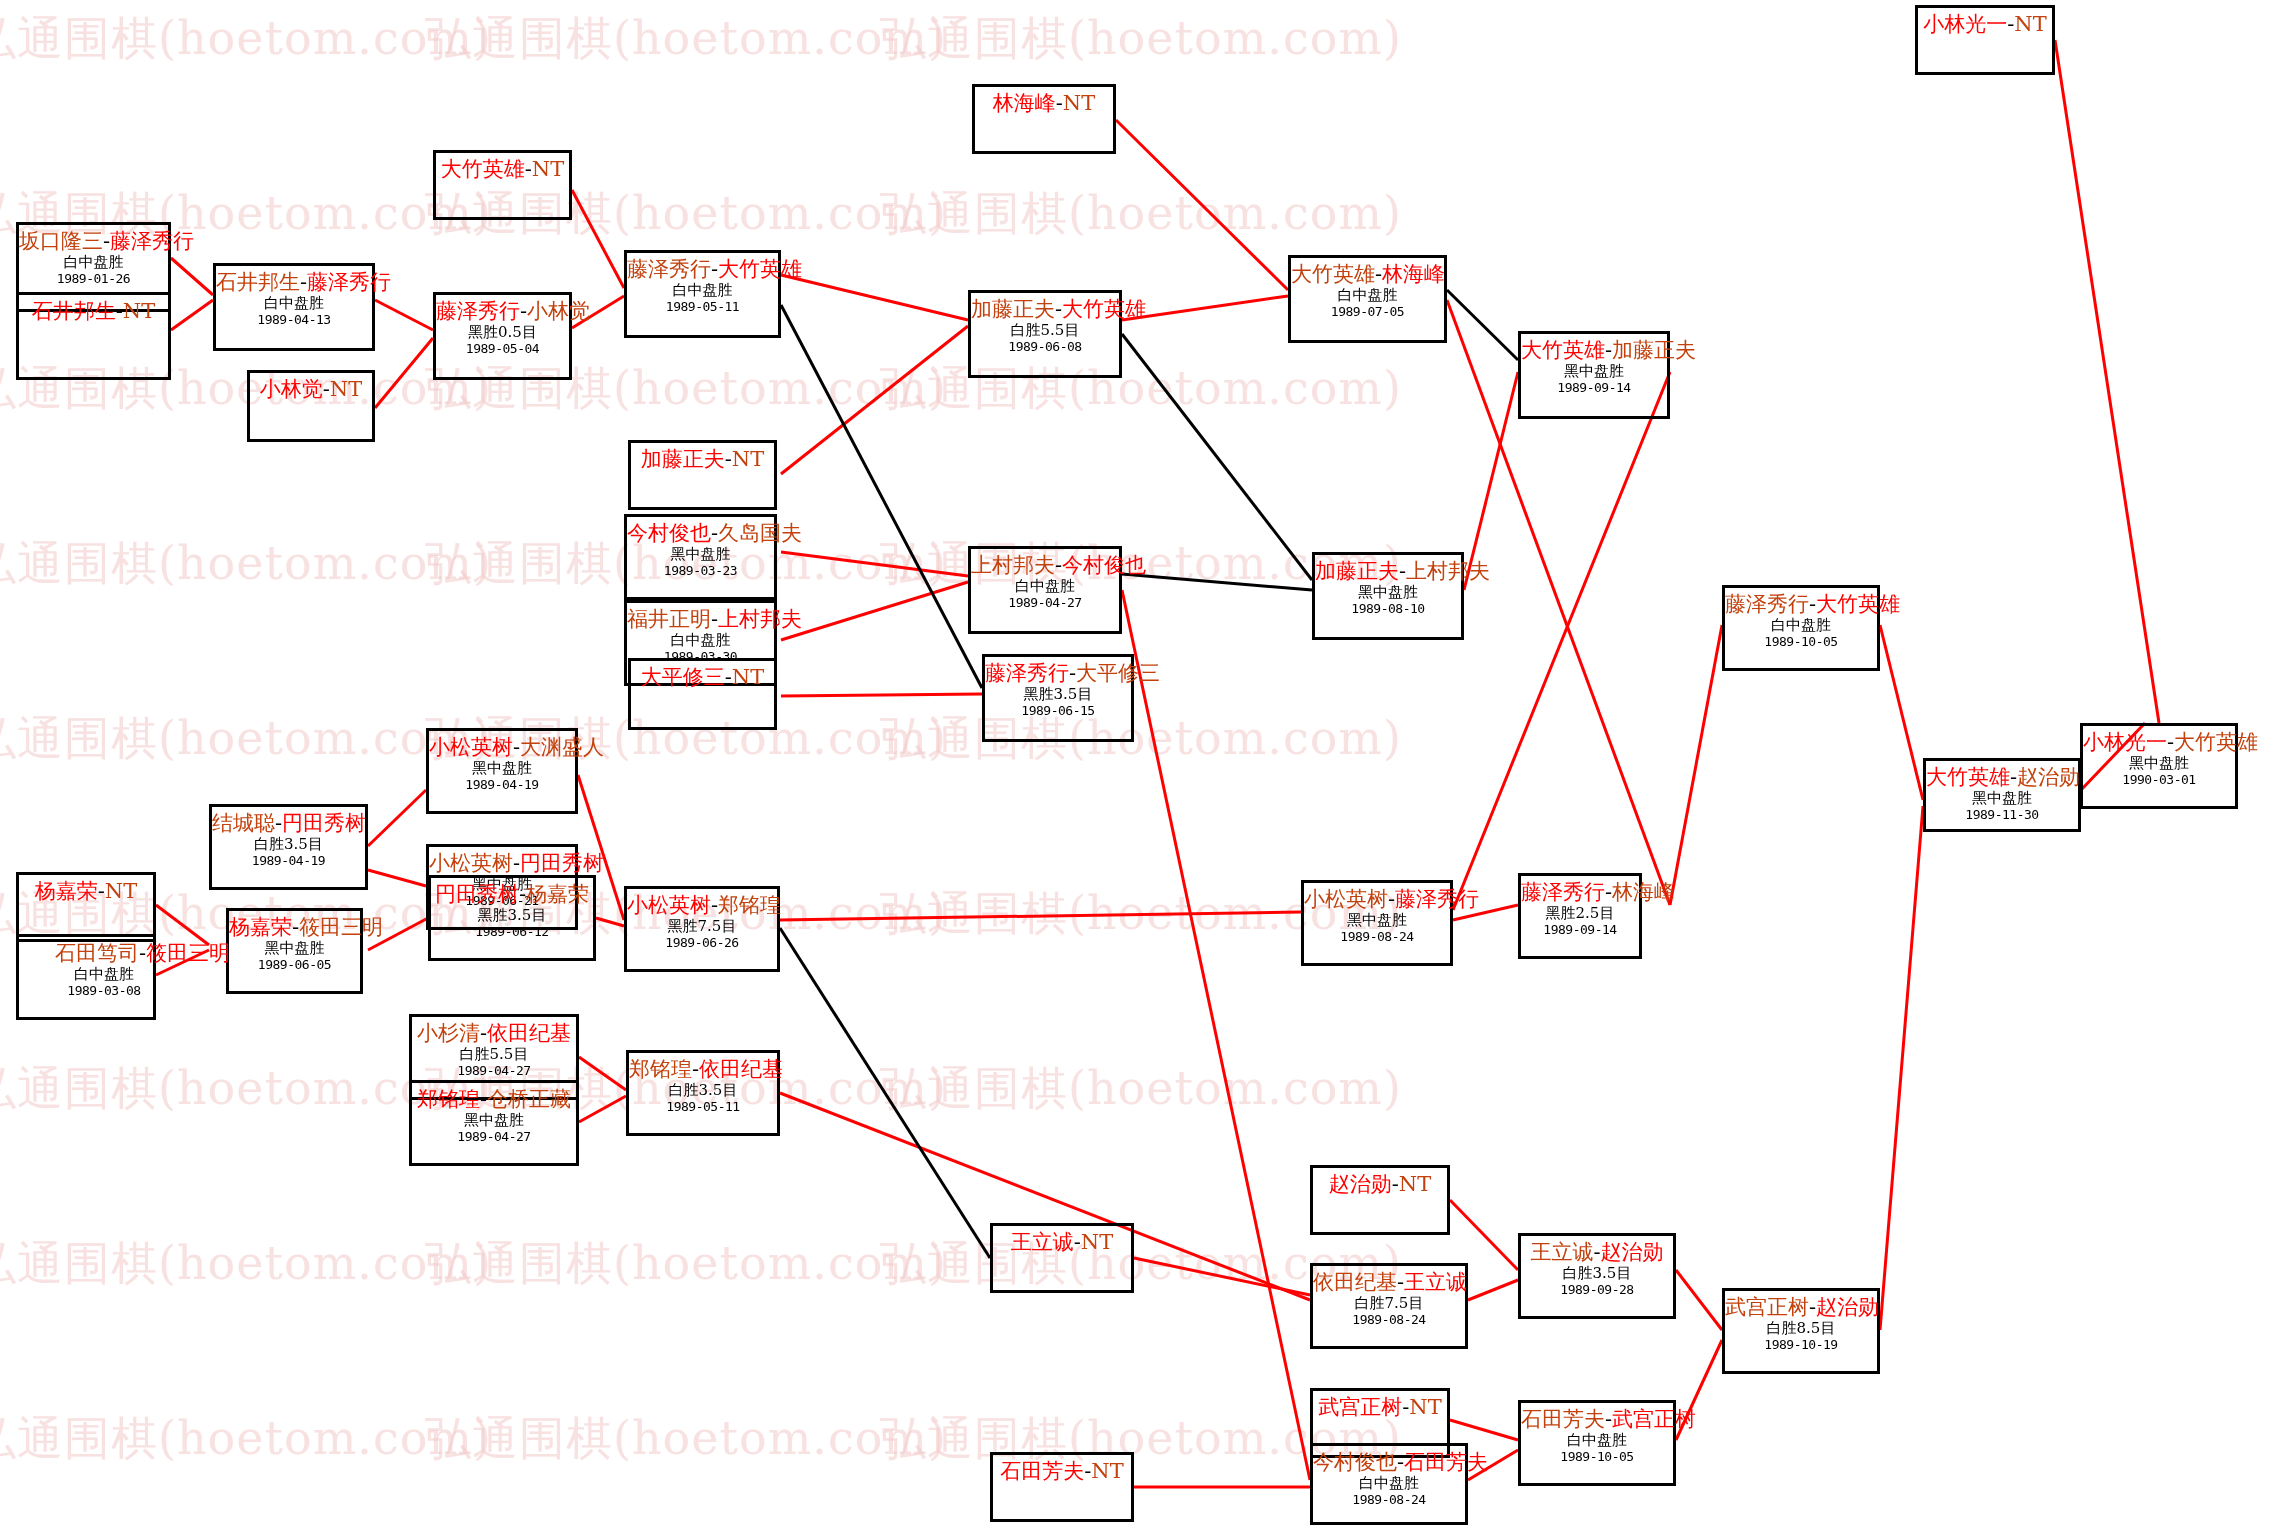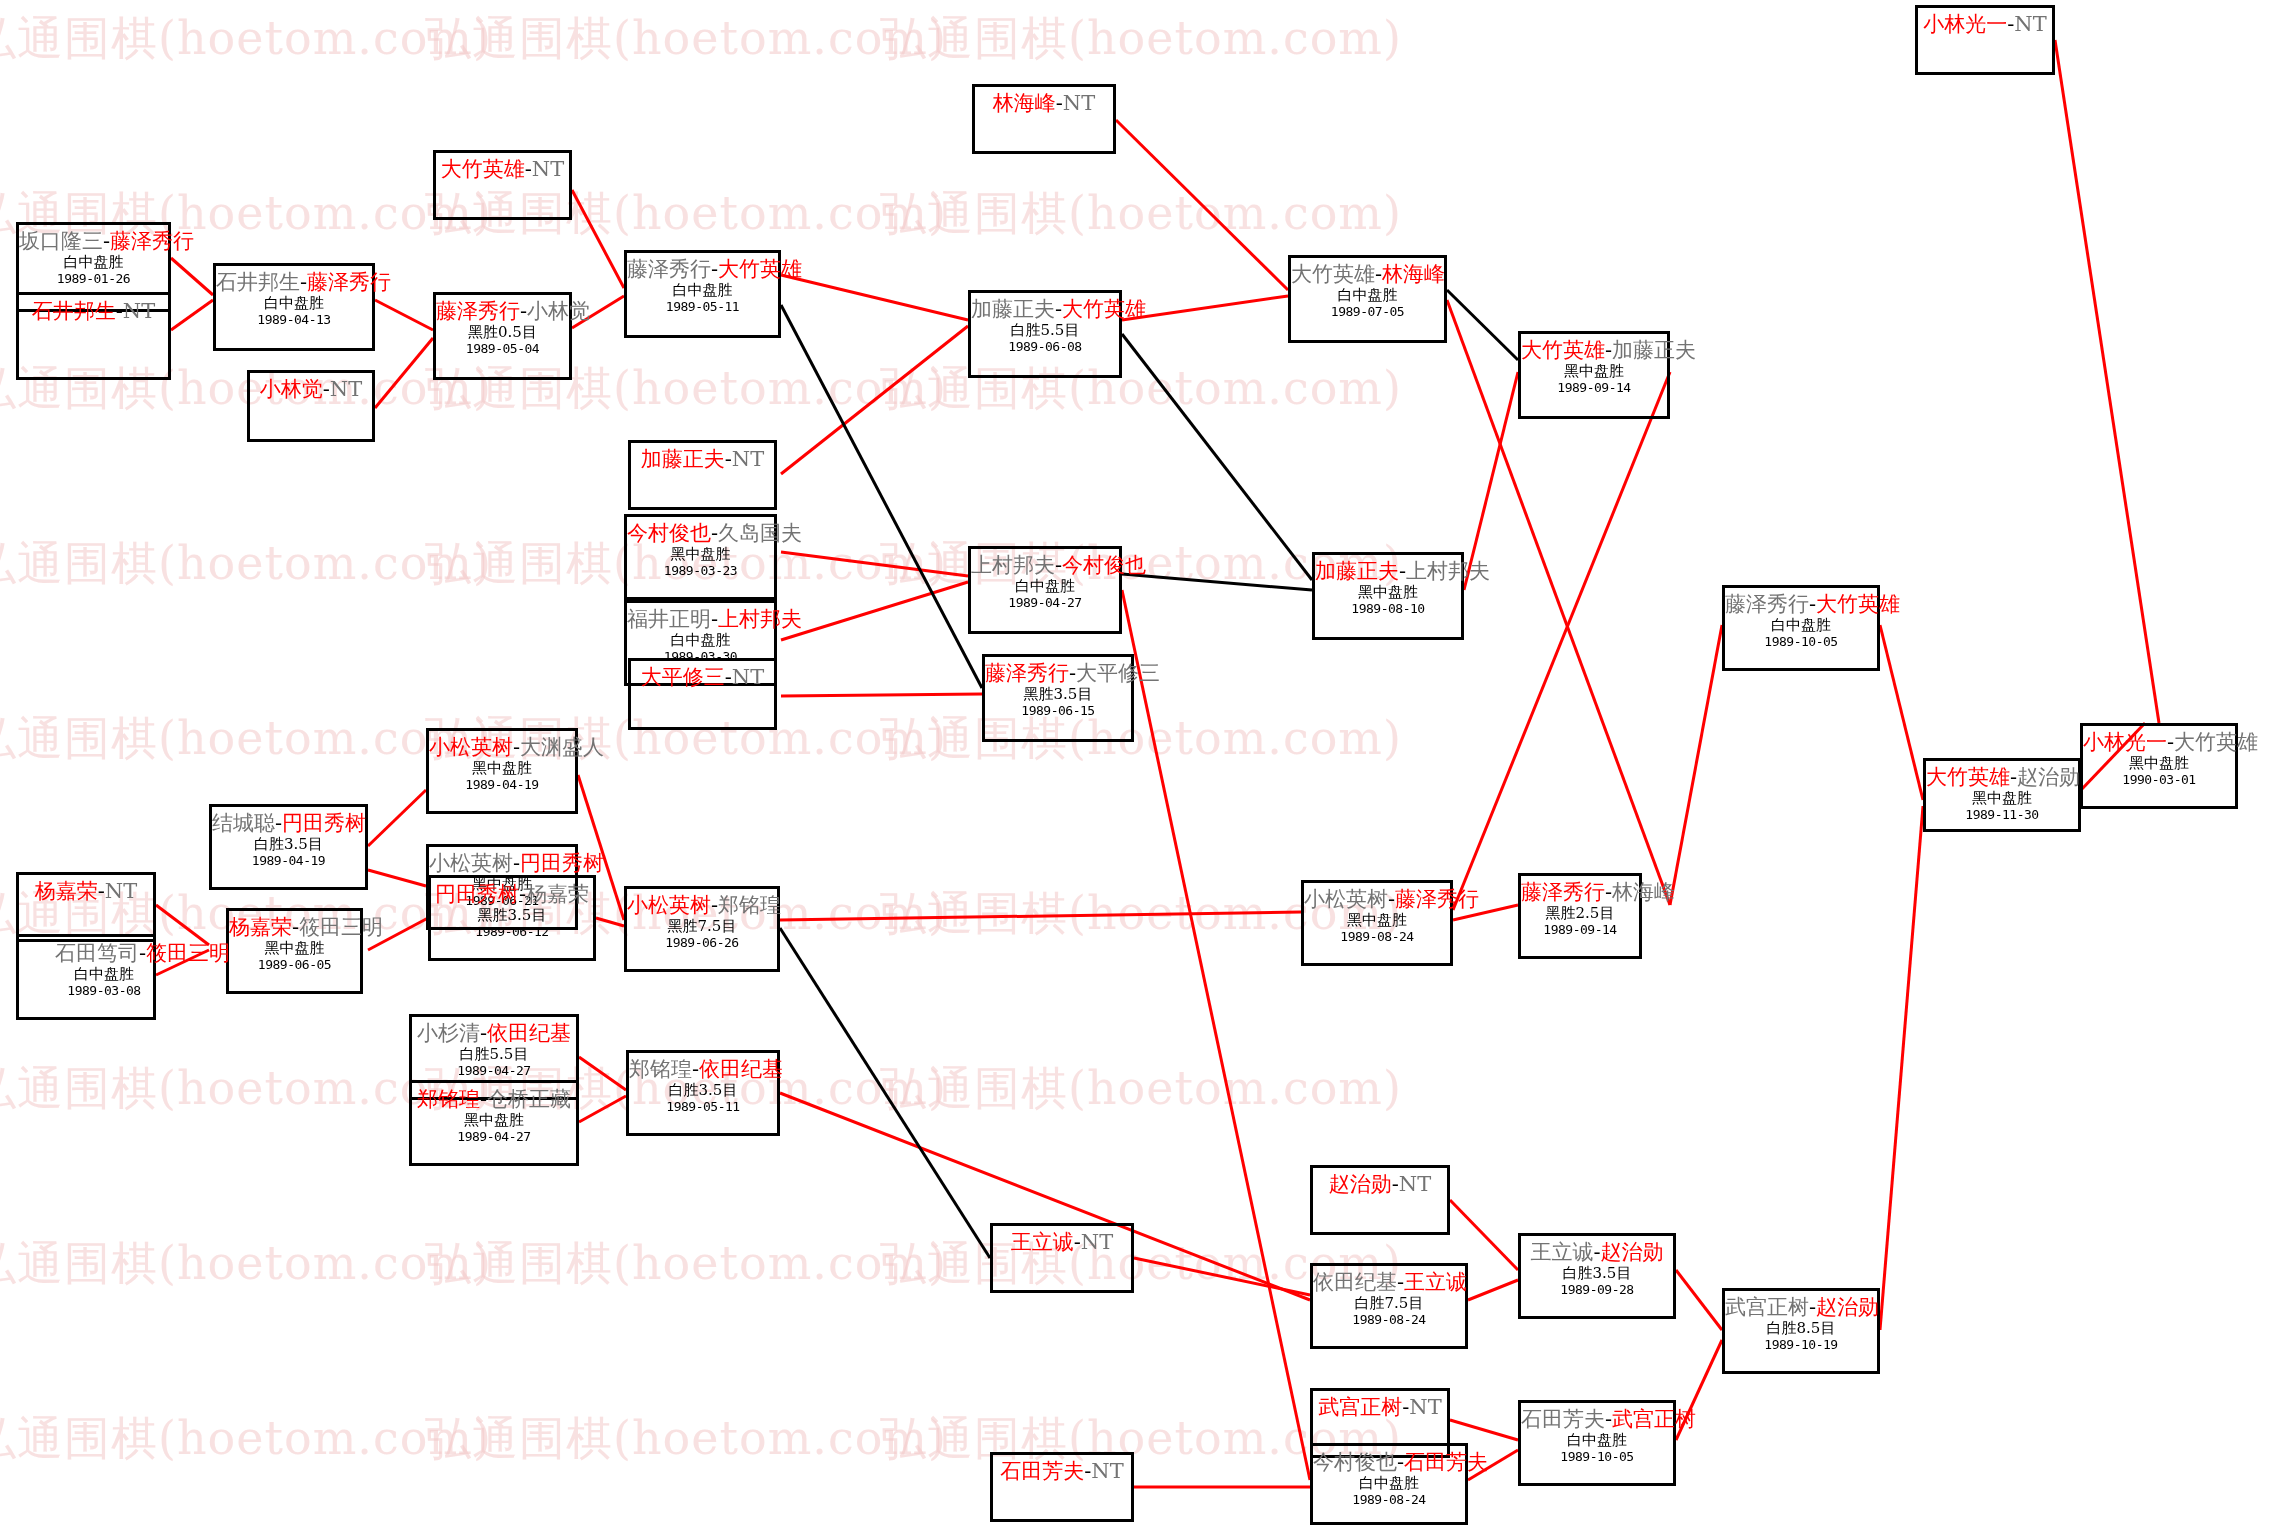--- a/index.html
+++ b/index.html
@@ -61,21 +61,21 @@
     white-space:nowrap;
   }
   .node .dt{
     display:block;
     font-family:"DejaVu Sans Mono","Liberation Mono",monospace;
     font-size:13px;
     white-space:nowrap;
     letter-spacing:-.5px;
   }
   .w{color:#ff0000;}
-  .l{color:#737373;}
+  .l{color:#c2410c;}
   .sep{color:#000000;}
 </style>
 </head>
 <body>
 
 <div id="stage">
 
   <div id="watermarks">
       <div class="wm" style="left: -30px; top: 8px;">弘通围棋(hoetom.com)</div>
       <div class="wm" style="left: 425px; top: 8px;">弘通围棋(hoetom.com)</div>

